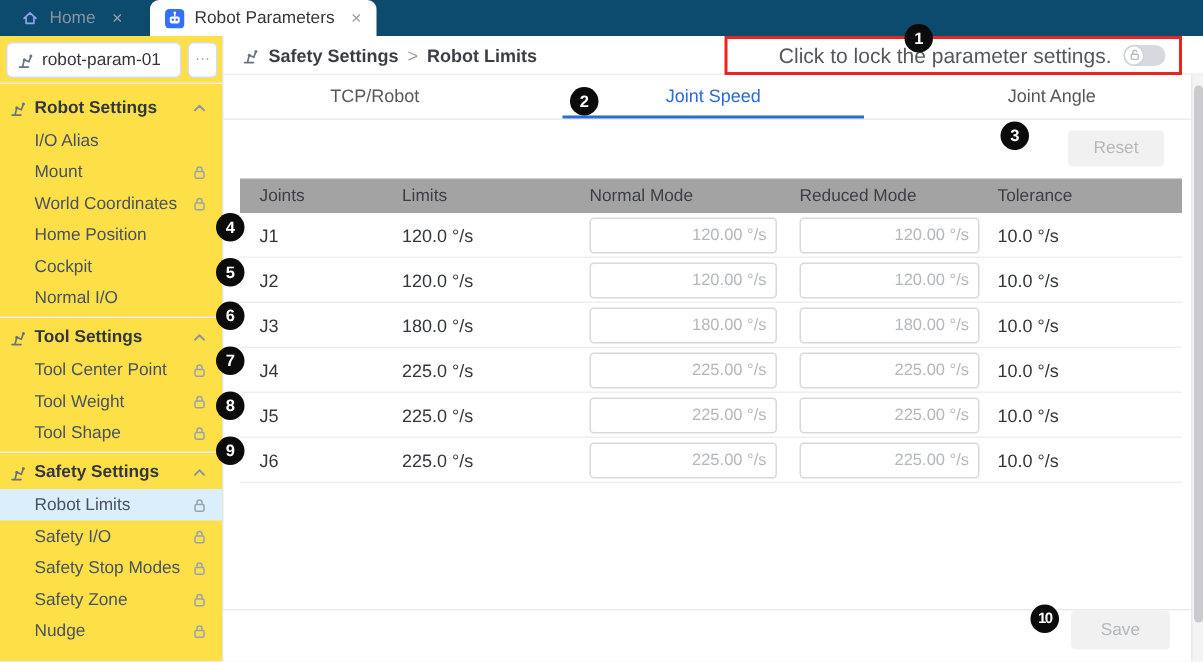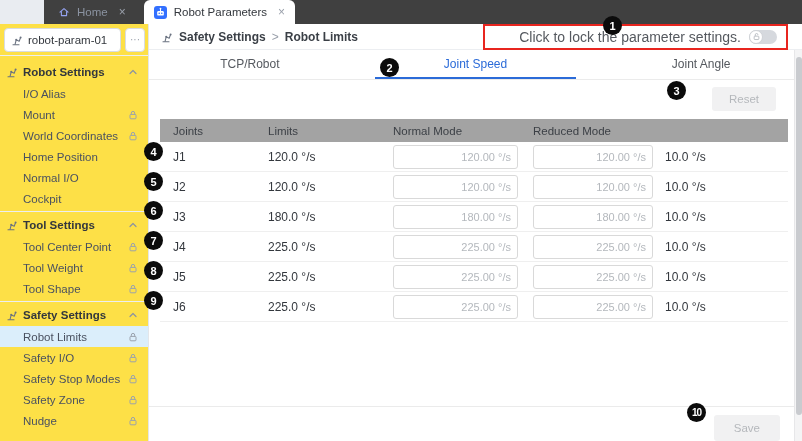--- a/index.html
+++ b/index.html
@@ -3,21 +3,21 @@
 <meta charset="utf-8">
 <style>
   * { margin:0; padding:0; box-sizing:border-box; }
   html,body { width:802px; height:441px; }
   body {
     font-family:"Liberation Sans","DejaVu Sans",sans-serif;
     background:#e9ecf1; overflow:hidden; position:relative;
     color:#3c4046; font-size:12px;
   }
   
-  .topbar { height:24px; display:flex; align-items:stretch; background:#404040; padding-left:4px;margin-left:44px; }
+  .topbar { height:24px; display:flex; align-items:stretch; background:#0c4a6e; padding-left:4px; }
   .wtab { display:flex; align-items:center; gap:7px; padding:0 10px; color:#8b93a1; font-size:11.5px; }
   .wtab.active { background:#ffffff; border-radius:6px 6px 0 0; color:#33373d; margin-left:8px; }
   .wtab .close { color:#9aa0ab; font-size:12px; line-height:1; margin-left:4px; cursor:default; }
   .wtab svg { display:block; }
   
   .app { display:flex; height:417px; }
   .sidebar { width:149px; background:#fde047; border-right:1px solid #e3e6ea; display:flex; flex-direction:column; }
   .param-row { height:32px; display:flex; align-items:center; gap:4px; padding:0 3px 0 4px; border-bottom:1px solid #eceef1; }
   .param-field { flex:1; height:24px; border:1px solid #d8dce2; border-radius:4px; display:flex; align-items:center; gap:5px; padding:0 6px; font-size:11.5px; color:#33373d; background:#fff; }
   .more-btn { width:20px; height:24px; border:1px solid #d8dce2; border-radius:4px; background:#fff; color:#9aa0ab; font-size:10px; display:flex; align-items:center; justify-content:center; }
@@ -47,21 +47,21 @@
   .btn-gray { background:#f1f1f2; color:#b5b8bc; border:none; border-radius:3px; font-size:11.5px; padding:6px 17px; font-family:inherit; }
   
   .jtable { margin:8px 0 0 11px; width:628px; }
   .thead, .trow { display:grid; grid-template-columns:95px 125px 140px 132px 1fr; align-items:center; }
   .thead { background:#a3a3a3; height:23px; font-size:11.5px; color:#3c4046; font-weight:500; }
   .thead > div, .trow > div { padding-left:13px; }
   .trow { height:30px; border-bottom:1px solid #efefef; font-size:12px; color:#33373d; }
   .mode-input { width:125px; height:24px; border:1px solid #d9d9d9; border-radius:3px; background:#fff; text-align:right; padding-right:6px; color:#b4b8bd; font-size:11px; font-family:inherit; }
   .mode-input.reduced { width:120px; }
   
-  .footer { position:absolute; left:0; right:8px; bottom:0; height:35px; border-top:1px solid #ebebeb; display:flex; align-items:flex-end; justify-content:flex-end; padding-right:14px; background:#fff; }
+  .footer { position:absolute; left:0; right:8px; bottom:0; height:35px; border-top:1px solid #ebebeb; display:flex; align-items:flex-start; justify-content:flex-end; padding-right:14px; background:#fff; }
   .footer .btn-gray { padding:7px 20px; }
   
   .vscroll { position:absolute; top:26px; right:0; bottom:0; width:8px; background:#f4f4f5; border-left:1px solid #e7e7e9; }
   .vscroll .thumb { position:absolute; top:7px; left:1px; width:6px; height:358px; background:#c9cbcf; border-radius:3px; }
   
   .overlay { position:absolute; inset:0; pointer-events:none; }
   .ann { position:absolute; width:19px; height:19px; border-radius:50%; background:#0b0b0b; color:#fff; display:flex; align-items:center; justify-content:center; font-size:11px; font-weight:bold; }
   .ann.wide { letter-spacing:-1px; font-size:10px; }
 </style>
 </head>
@@ -153,24 +153,24 @@
           <span>World Coordinates</span>
           <span class="grow"></span>
           <svg class="lock-ic">
             <use href="#i-lock"></use>
           </svg>
         </div>
       <div class="nav-item">
           <span>Home Position</span>
         </div>
       <div class="nav-item">
+          <span>Cockpit</span>
+        </div>
+      <div class="nav-item">
           <span>Normal I/O</span>
-        </div>
-      <div class="nav-item">
-          <span>Cockpit</span>
         </div>
 
       <div class="nav-divider"></div>
       <div class="nav-header">
         <svg width="12" height="12">
             <use href="#i-robot"></use>
           </svg>
         <span>Tool Settings</span>
         <span class="grow"></span>
         <svg width="12" height="12">
@@ -279,20 +279,21 @@
     <div class="reset-row">
       <button class="btn-gray">Reset</button>
     </div>
 
     <div class="jtable">
       <div class="thead">
         <div>Joints</div>
         <div>Limits</div>
         <div>Normal Mode</div>
         <div>Reduced Mode</div>
+        <div>Tolerance</div>
       </div>
 
       <div class="trow">
         <div>J1</div>
         <div>120.0 °/s</div>
         <div><input class="mode-input" value="120.00 °/s" style=""></div>
         <div><input class="mode-input reduced" value="120.00 °/s" style=""></div>
         <div>10.0 °/s</div>
       </div>
       <div class="trow">

